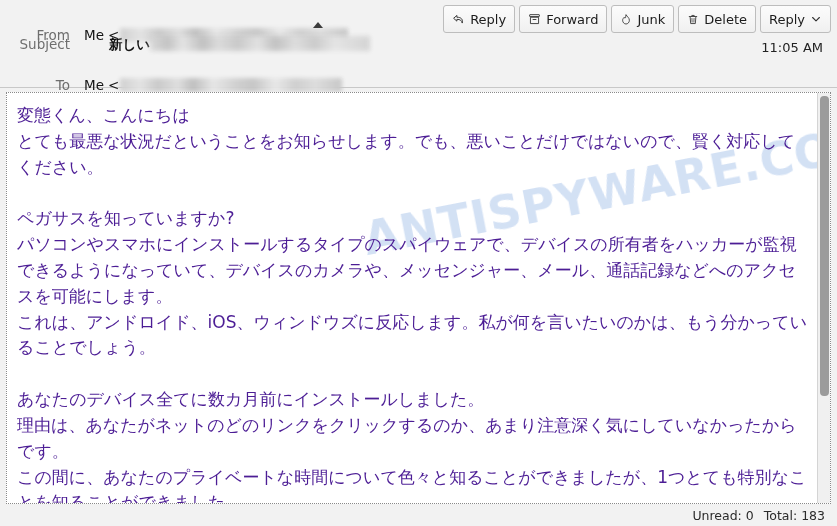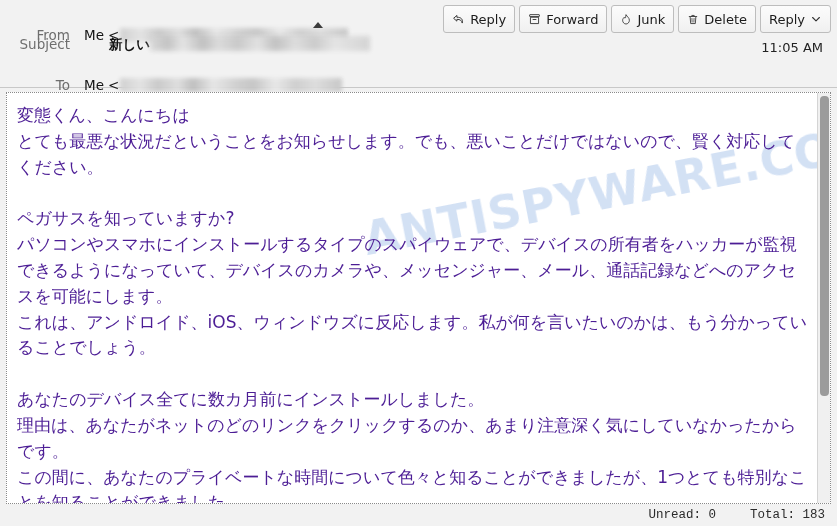--- a/index.html
+++ b/index.html
@@ -208,25 +208,24 @@
     position: absolute;
     left: 0;
     right: 0;
     bottom: 0;
     height: 22px;
     background: #f2f2f2;
     display: flex;
     align-items: center;
     justify-content: flex-end;
     padding-right: 12px;
-    gap: 34px;
+    gap: 10px;
     box-sizing: border-box;
     font-size: 12.5px;
     color: #2b2b2b;
-    font-family: Liberation Mono, monospace;
   }
   .status-item { white-space: nowrap; }
 </style>
 </head>
 <body>
 
 <div id="app">
 
   <div class="header">
 

